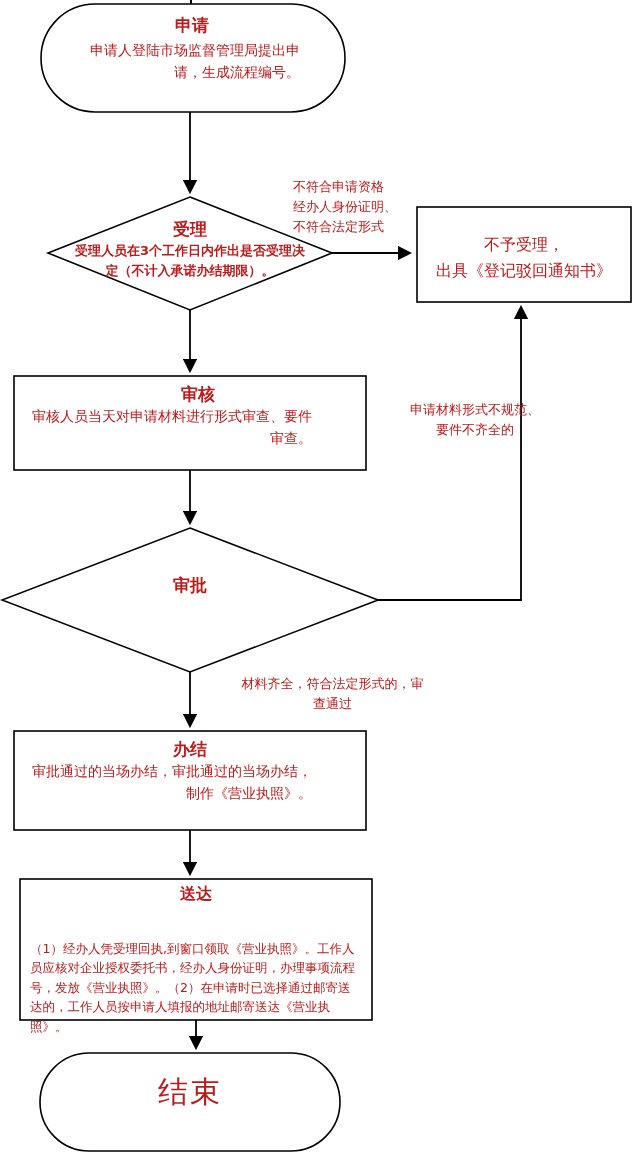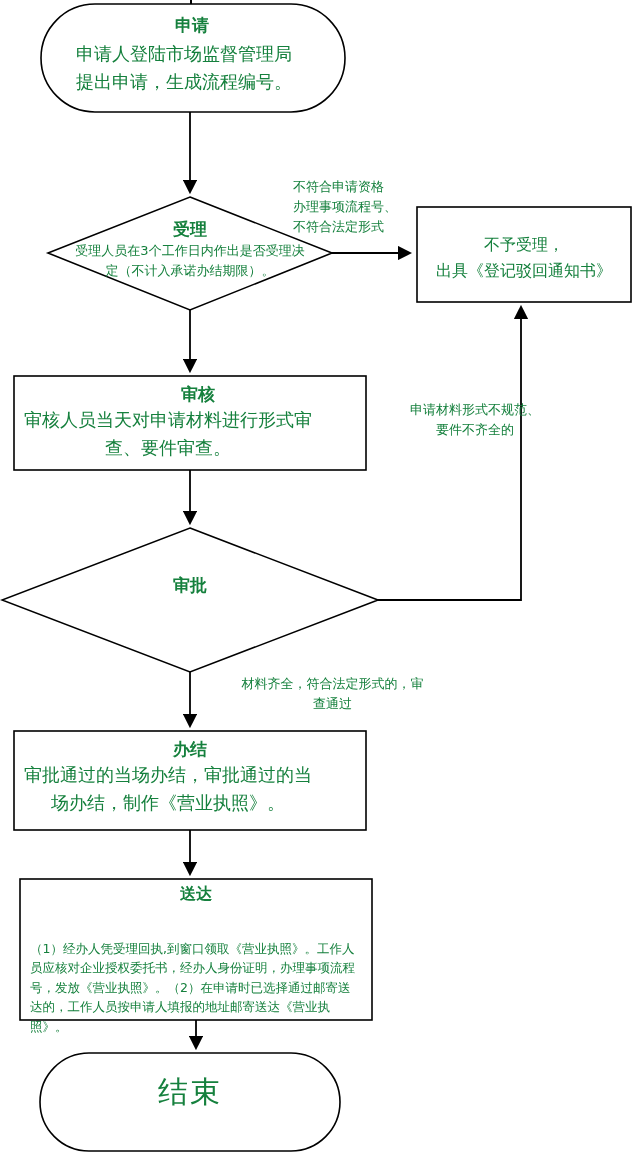--- a/index.html
+++ b/index.html
@@ -16,32 +16,32 @@
     font-family: "DejaVu Sans", "Liberation Sans", sans-serif;
     overflow: hidden;
   }
   #shapes {
     position: absolute;
     left: 0;
     top: 0;
   }
   .txt {
     position: absolute;
-    color: #15803d;
+    color: #b91c1c;
   }
   .node-title {
     font-weight: bold;
     font-size: 17px;
     text-align: center;
     line-height: 1.3;
   }
   .node-body {
-    font-size: 18px;
+    font-size: 14px;
     line-height: 1.55;
-    text-align: center;
+    text-align: right;
   }
   .node-body-center {
     font-size: 13px;
     line-height: 1.55;
     text-align: center;
   }
   .edge-label {
     font-size: 13px;
     line-height: 1.55;
     white-space: pre-line;
@@ -113,40 +113,40 @@
 
     <line x1="196" y1="1020" x2="196" y2="1048" stroke="#000" stroke-width="1.8" marker-end="url(#arrow)"></line>
 
     <rect x="40" y="1053" width="300" height="98" rx="49" ry="49" fill="#fff" stroke="#000" stroke-width="1.6"></rect>
   </svg>
 
   <div class="txt node-title" style="left:40px; top:14px; width:304px;">申请</div>
   <div class="txt node-body" style="left:68px; top:40px; width:232px;">申请人登陆市场监督管理局提出申请，生成流程编号。</div>
 
   <div class="txt node-title" style="left:40px; top:218px; width:300px;">受理</div>
-  <div class="txt node-body-center" style="left:70px; top:241px; width:240px;">受理人员在3个工作日内作出是否受理决定（不计入承诺办结期限）。</div>
+  <div class="txt node-body-center" style="left:70px; top:241px; width:240px;font-weight:bold;">受理人员在3个工作日内作出是否受理决定（不计入承诺办结期限）。</div>
 
   <div class="txt reject-text" style="left:417px; top:232px; width:214px;">不予受理，
 出具《登记驳回通知书》</div>
 
   <div class="txt node-title" style="left:14px; top:383px; width:352px;margin-left:8px;">审核</div>
   <div class="txt node-body" style="left:24px; top:406px; width:288px;">审核人员当天对申请材料进行形式审查、要件审查。</div>
 
   <div class="txt node-title" style="left:40px; top:574px; width:300px;">审批</div>
 
   <div class="txt node-title" style="left:14px; top:738px; width:352px;">办结</div>
   <div class="txt node-body" style="left:24px; top:761px; width:288px;">审批通过的当场办结，审批通过的当场办结，制作《营业执照》。</div>
 
   <div class="txt node-title" style="left:20px; top:884px; width:352px; font-size:16px;">送达</div>
   <div class="txt deliver-body" style="left:30px; top:906px; width:330px;margin-top:33px;">（1）经办人凭受理回执,到窗口领取《营业执照》。工作人员应核对企业授权委托书，经办人身份证明，办理事项流程号，发放《营业执照》。（2）在申请时已选择通过邮寄送达的，工作人员按申请人填报的地址邮寄送达《营业执照》。</div>
 
   <div class="txt end-title" style="left:40px; top:1072px; width:300px;">结束</div>
 
   <div class="txt edge-label" style="left:293px; top:177px; width:140px;">不符合申请资格
-办理事项流程号、
+经办人身份证明、
 不符合法定形式</div>
 
 
   <div class="txt edge-label-center" style="left:385px; top:400px; width:180px;">申请材料形式不规范、
 要件不齐全的</div>
 
   <div class="txt edge-label-center" style="left:205px; top:674px; width:255px;">材料齐全，符合法定形式的，审
 查通过</div>
 
 </div>

